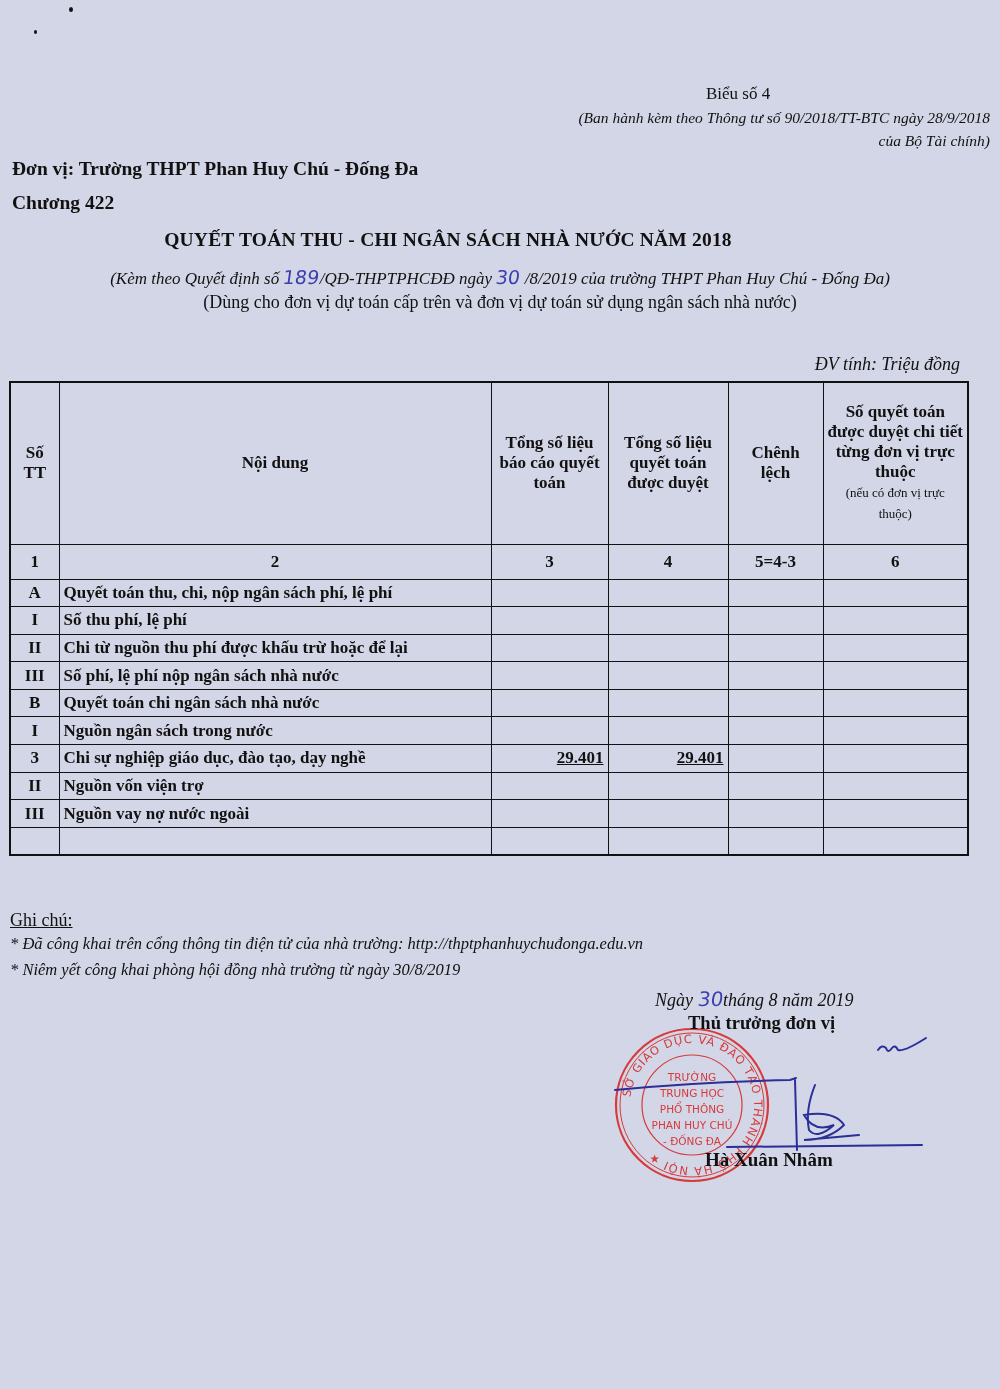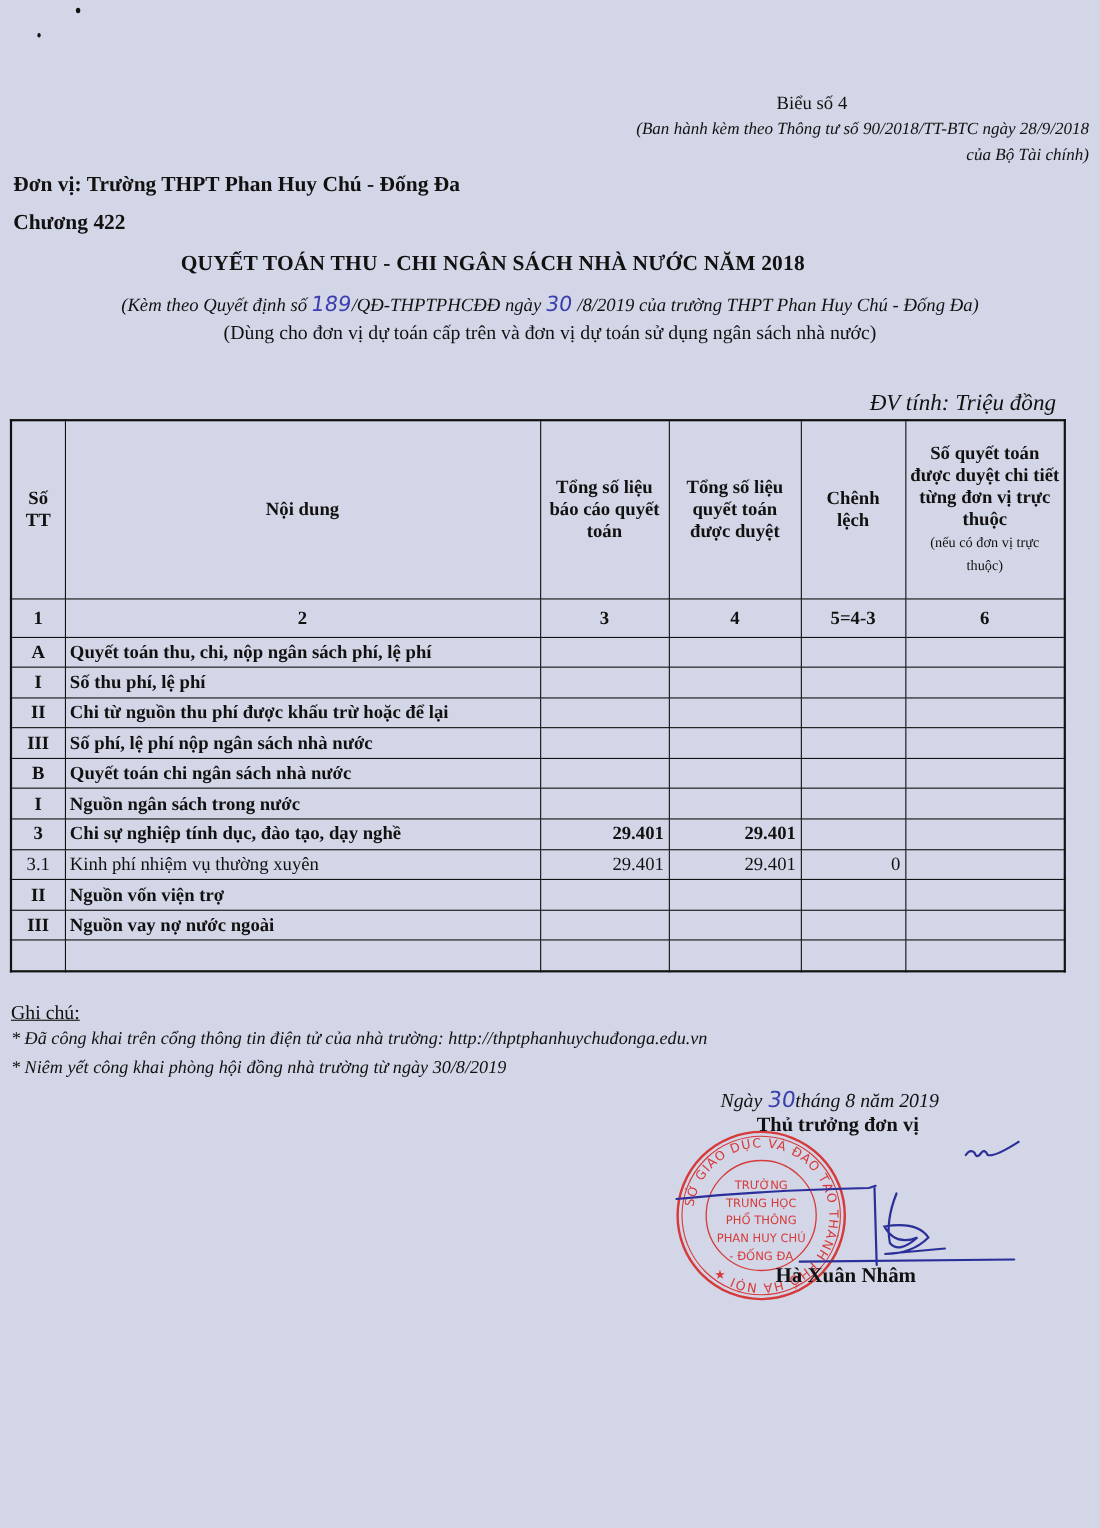--- a/index.html
+++ b/index.html
@@ -17,39 +17,39 @@
   .form-no { left: 16px; width: 1000px; top: 84px; padding-left: 690px; font-size: 17px; }
   .circular { left: 470px; width: 520px; top: 106px; text-align: right; font-size: 15.5px; font-style: italic; line-height: 23px; }
 
   .unit { left: 12px; top: 158px; font-size: 19.5px; font-weight: bold; }
   .chapter { left: 12px; top: 192px; font-size: 19.5px; font-weight: bold; }
 
   .title { left: 0; width: 896px; top: 229px; text-align: center; font-size: 19.5px; font-weight: bold; letter-spacing: 0.2px; }
   .subtitle { left: 0; width: 1000px; top: 266px; text-align: center; font-size: 17px; font-style: italic; }
   .hand { font-family: "DejaVu Sans", sans-serif; color: #3b3fb0; font-style: normal; font-size: 19px; display: inline-block; transform: skewX(-8deg); }
   .usage { left: 0; width: 1000px; top: 292px; text-align: center; font-size: 18px; }
-  .dvt { left: 0; width: 960px; top: 354px; text-align: right; font-size: 21px; font-style: italic; }
+  .dvt { left: 0; width: 960px; top: 354px; text-align: right; font-size: 18px; font-style: italic; }
 
   table.main {
     position: absolute; left: 9px; top: 381px; width: 958px;
     border-collapse: collapse; table-layout: fixed;
     border: 2px solid #111;
   }
   table.main td, table.main th {
     border: 1.6px solid #111;
     font-size: 17px; line-height: 20px; padding: 0 4px; vertical-align: middle;
   }
   table.main th { font-weight: bold; text-align: center; }
   .hdr-row th { height: 162px; font-size: 18px; line-height: 25px; }
   .hdr-row th .note { display: block; font-weight: normal; font-size: 13px; line-height: 21px; }
   .idx-row th { height: 35px; }
   .data-row td { height: 27.6px; }
   .data-row td.c-no { text-align: center; }
   .bold td { font-weight: bold; }
-  .num { text-align: right; }
+  .num { text-align: right; text-decoration: underline; }
   .data-row.plain td { font-weight: normal; }
 
   .notes-title { left: 10px; top: 910px; font-size: 18px; font-weight: normal; text-decoration: underline; }
   .note1 { left: 10px; top: 934px; font-size: 16.5px; font-style: italic; }
   .note2 { left: 10px; top: 960px; font-size: 16.5px; font-style: italic; }
 
   .sign-date { left: 655px; top: 987px; font-size: 18px; font-style: italic; }
   .sign-title { left: 688px; top: 1013px; font-size: 18.5px; font-weight: bold; }
   .sign-name { left: 705px; top: 1149px; font-size: 19px; font-weight: bold; }
 
@@ -149,32 +149,24 @@
     <tr class="data-row bold">
       <td class="c-no">I</td>
       <td>Nguồn ngân sách trong nước</td>
       <td class="num"></td>
       <td class="num"></td>
       <td class="num"></td>
       <td class="num"></td>
     </tr>
     <tr class="data-row bold">
       <td class="c-no">3</td>
-      <td>Chi sự nghiệp tính dục, đào tạo, dạy nghề</td>
+      <td>Chi sự nghiệp giáo dục, đào tạo, dạy nghề</td>
       <td class="num">29.401</td>
       <td class="num">29.401</td>
       <td class="num"></td>
-      <td class="num"></td>
-    </tr>
-    <tr class="data-row plain">
-      <td class="c-no">3.1</td>
-      <td>Kinh phí nhiệm vụ thường xuyên</td>
-      <td class="num">29.401</td>
-      <td class="num">29.401</td>
-      <td class="num">0</td>
       <td class="num"></td>
     </tr>
     <tr class="data-row bold">
       <td class="c-no">II</td>
       <td>Nguồn vốn viện trợ</td>
       <td class="num"></td>
       <td class="num"></td>
       <td class="num"></td>
       <td class="num"></td>
     </tr>

